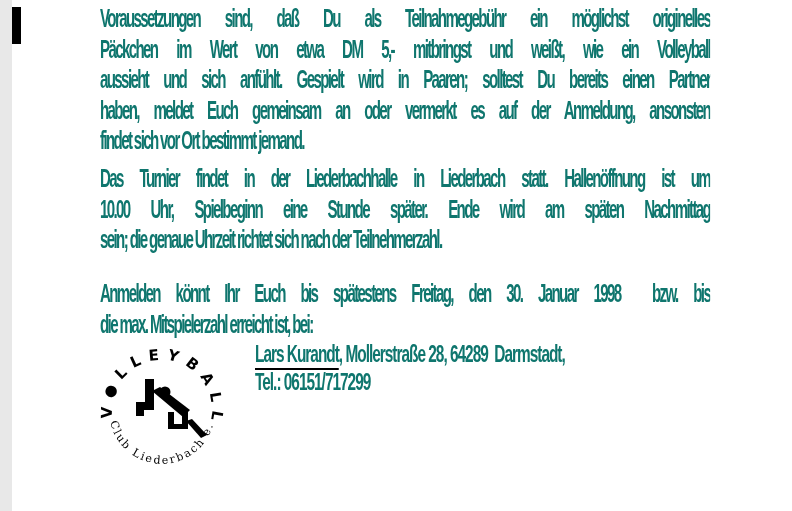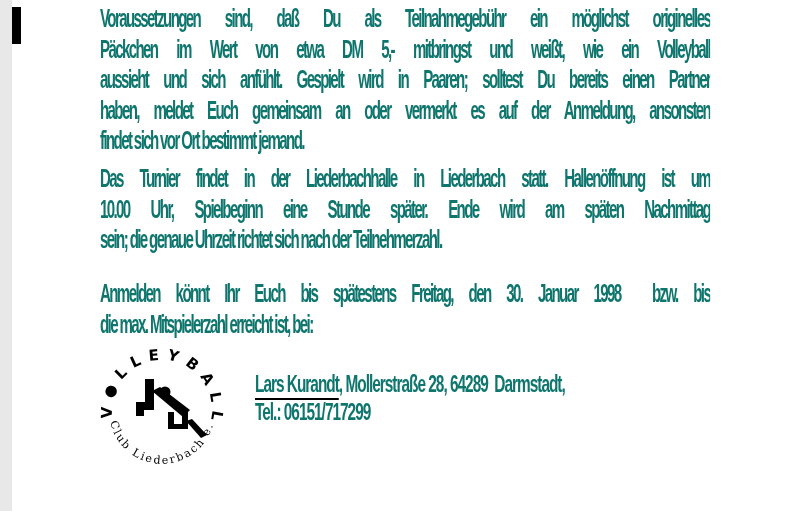--- a/index.html
+++ b/index.html
@@ -78,19 +78,19 @@
         <circle cx="69" cy="43" r="5.5"></circle>
         <polygon points="56,42 64,38 94,61 87,68"></polygon>
         <rect x="72" y="63" width="6" height="17"></rect>
         <rect x="86" y="63" width="6" height="17"></rect>
         <rect x="72" y="75" width="20" height="5"></rect>
         <polygon points="90,72 96,70 111,86 105,89"></polygon>
       </g>
     </svg>
   </div>
 
-  <div class="cblock" style="top:370px">
+  <div class="cblock" style="top:340px">
     <div class="cline"><span class="uname">Lars Kurandt</span><span>, Mollerstraße 28, 64289&nbsp; Darmstadt,</span></div>
     <div class="cline">Tel.: 06151/717299</div>
   </div>
 
 
 </div>
 
 </body></html>

